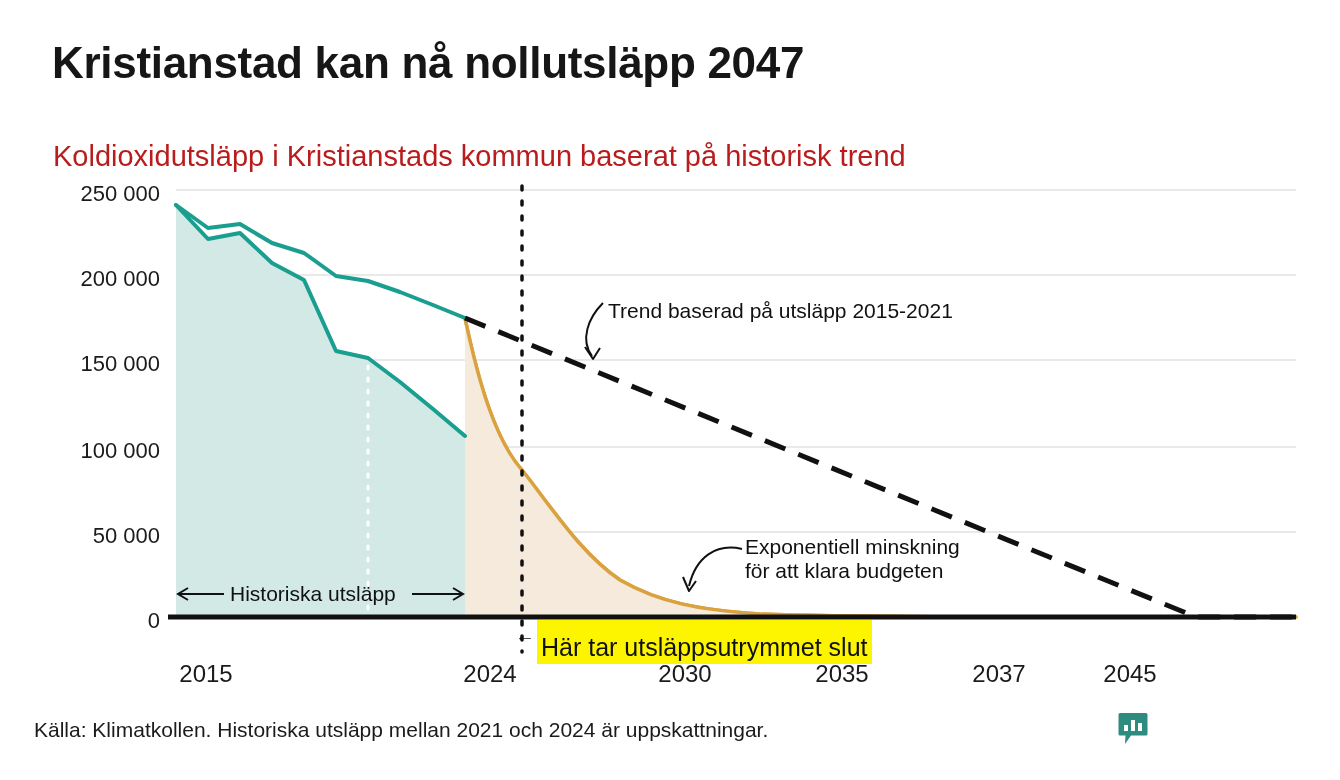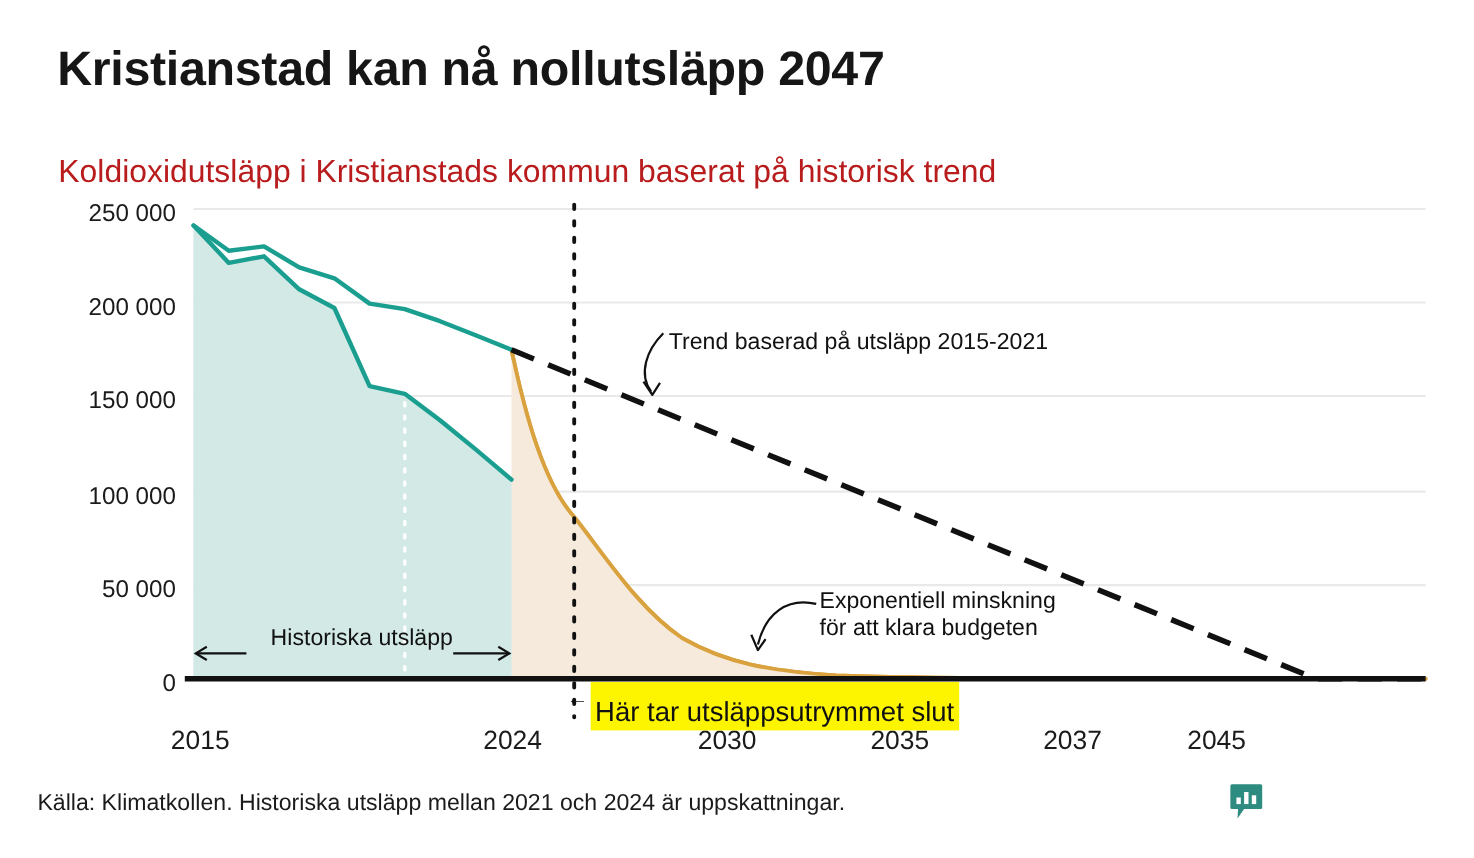--- a/index.html
+++ b/index.html
@@ -24,29 +24,29 @@
 
   .ylabel{
     position:absolute;right:0;width:120px;text-align:right;
     font-size:22px;color:#1b1b1b;transform:translateY(-50%);
     white-space:nowrap;
   }
   .ylabels-wrap{position:absolute;left:40px;top:4px;width:120px;height:780px;}
 
   .xlabel{
     position:absolute;top:660px;font-size:24px;color:#1b1b1b;
-    transform:translateX(-50%);white-space:nowrap;
+    transform:translateX(-50%);white-space:nowrap;margin-left:24px;
   }
 
   .annot{
     position:absolute;font-size:21px;color:#111;line-height:1.15;white-space:nowrap;
   }
   .annot-trend{left:608px;top:299px;}
   .annot-exp{left:745px;top:535px;}
-  .annot-hist{left:230px;top:568px;font-size:21px;margin-left:16px;}
+  .annot-hist{left:230px;top:582px;font-size:21px;}
   .annot-end{
     left:537px;top:620px;font-size:25px;
     background:#fdf500;padding:13px 4px 2px 4px;
   }
   .arrow-left-glyph{
     position:absolute;left:515px;top:624px;font-size:20px;color:#111;
   }
 
   .source{
     position:absolute;left:34px;top:718px;font-size:21px;color:#1b1b1b;white-space:nowrap;

